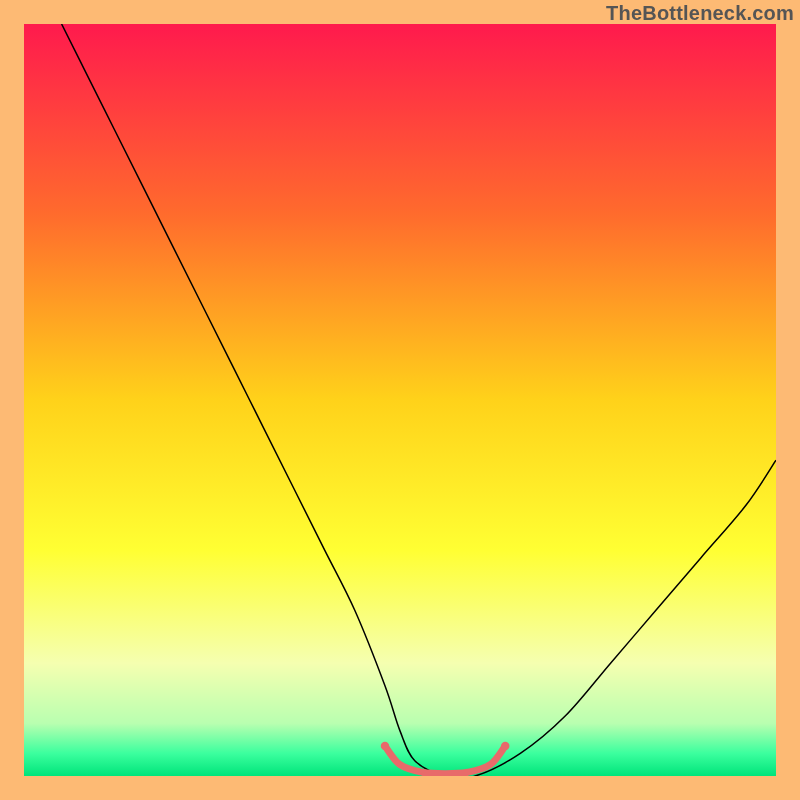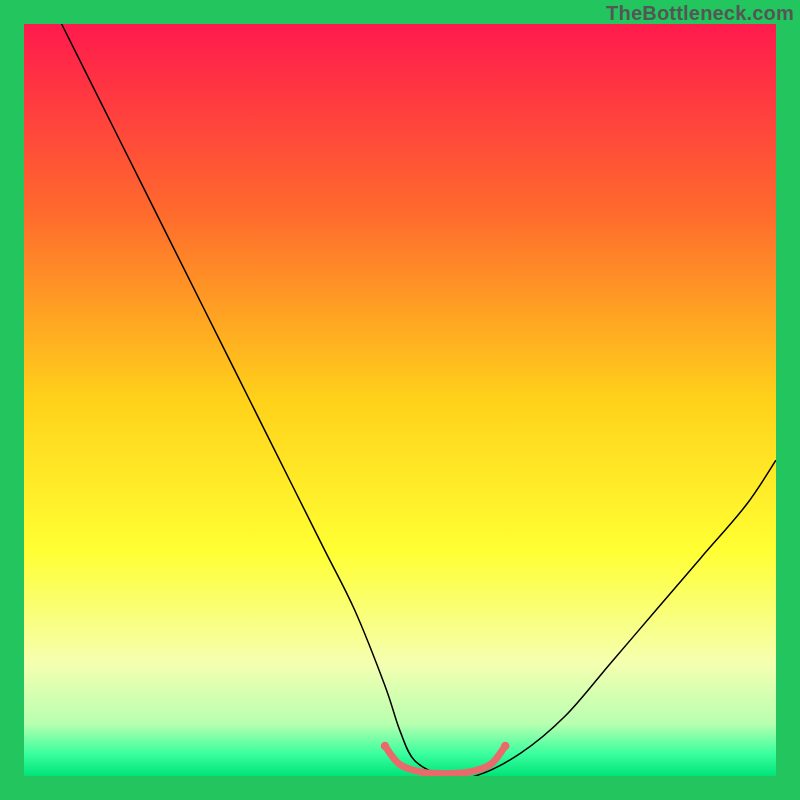--- a/index.html
+++ b/index.html
@@ -10,21 +10,21 @@
     overflow: hidden;
     background: #000;
     font-family: Arial, Helvetica, sans-serif;
   }
   .frame {
     position: absolute;
     top: 0;
     left: 0;
     width: 800px;
     height: 800px;
-    background: #22c55e;
+    background: #fdba74;
   }
   .plot {
     position: absolute;
     top: 24px;
     left: 24px;
     width: 752px;
     height: 752px;
     overflow: hidden;
   }
   .watermark {

